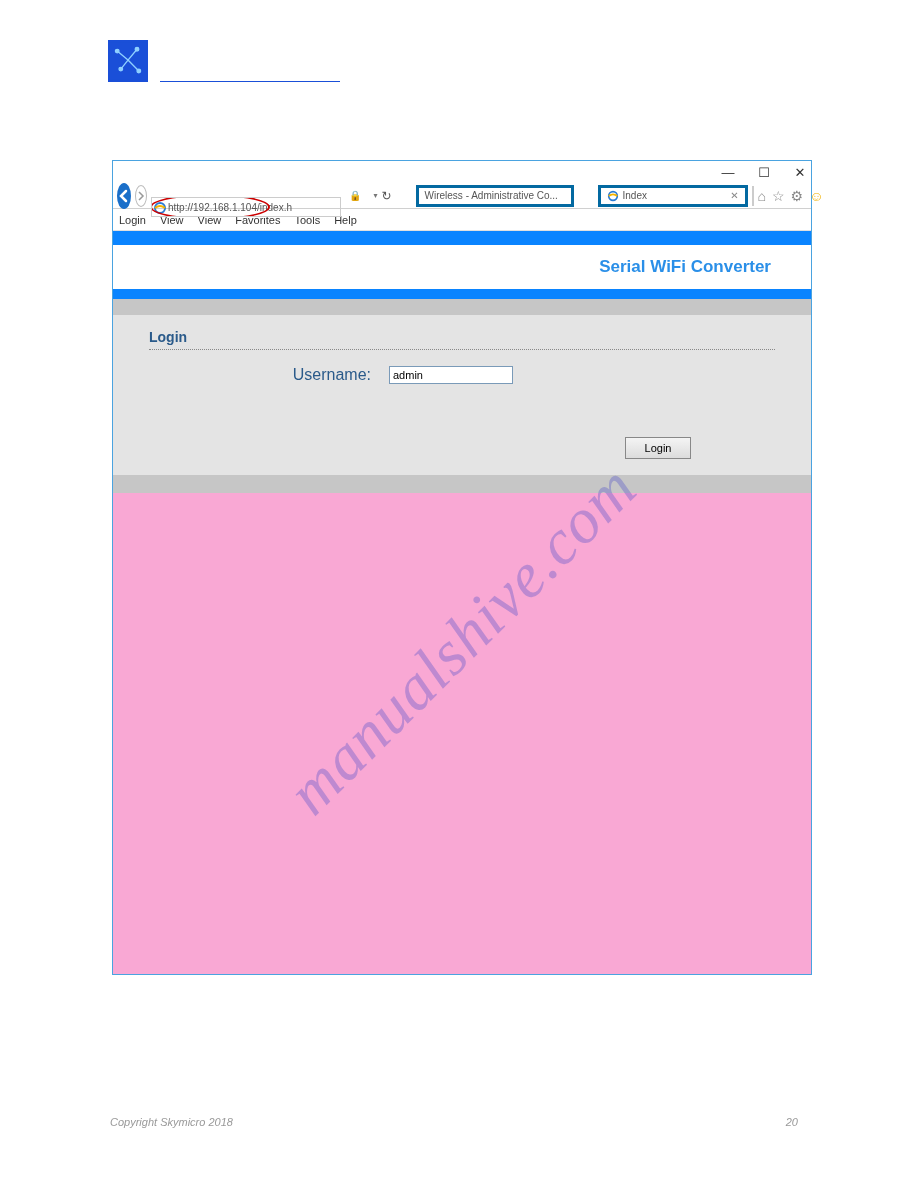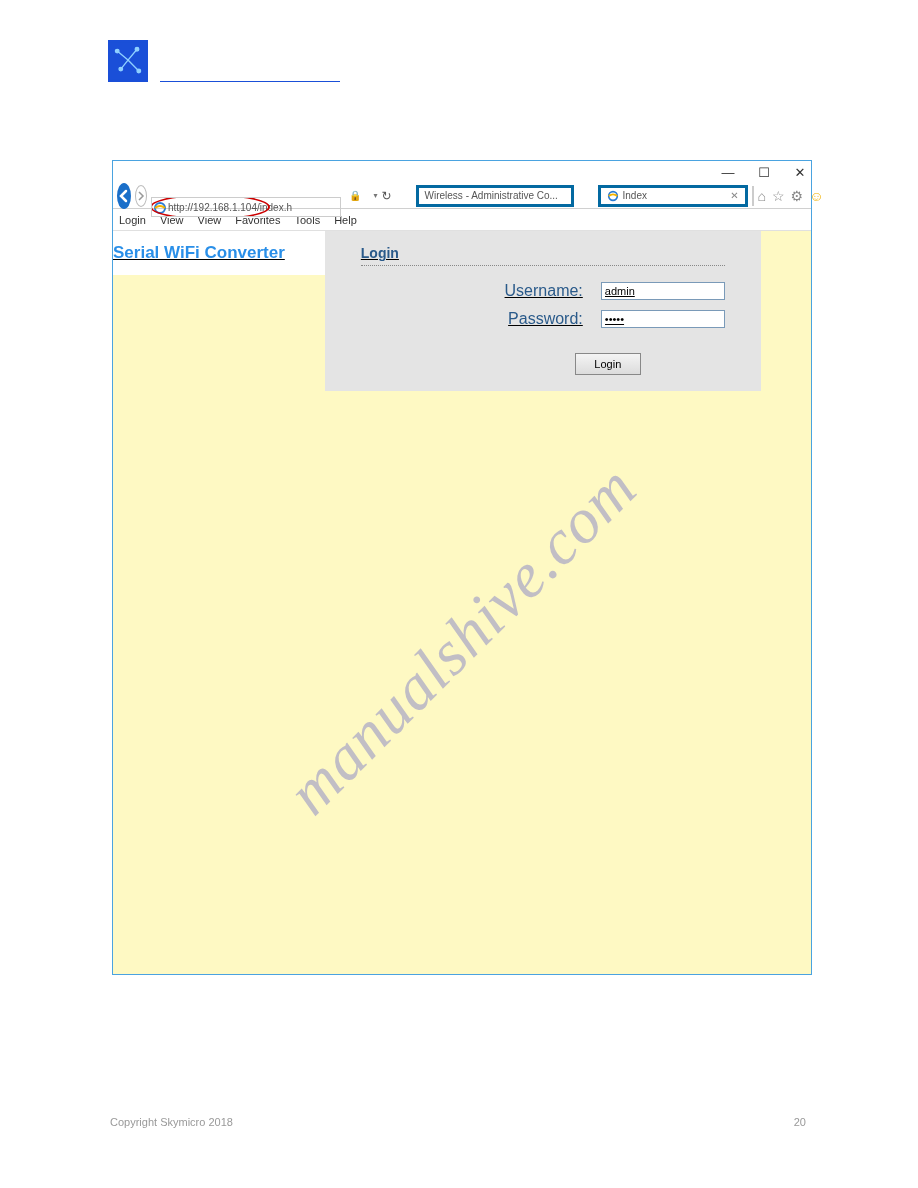--- a/index.html
+++ b/index.html
@@ -108,24 +108,23 @@
     height: 22px;
     display:flex; align-items:center;
     gap: 14px;
     padding-left: 6px;
     font-size: 11px;
     color:#333;
     border-bottom:1px solid #e0e0e0;
   }
   .content {
     flex:1;
-    background:#fef9c3;
-    display:flex; flex-direction:row;
+    background:#f9a8d4;
+    display:flex; flex-direction:column;
     position:relative;
-    text-decoration:underline;
   }
   .bluebar-top { height:14px; background:#0a84ff; }
   .whiteband {
     height:44px; background:#fff;
     display:flex; align-items:center; justify-content:flex-end;
     padding-right:40px;
   }
   .whiteband-title {
     color:#2a8fe8; font-weight:bold; font-size:17px;
   }
@@ -171,23 +170,23 @@
     pointer-events:none;
     letter-spacing:1px;
   }
   .page-caption {
     position:absolute;
     top: 992px; left:112px; right:110px;
     color:#fff; font-size:12px;
   }
   .footer {
     position:absolute;
-    bottom:60px; left:110px; right:112px;
+    bottom:60px; left:110px; right:120px;
     display:flex; justify-content:space-between;
-    color:#999; font-size:11px;
+    color:#999; font-size:11px;font-style:italic;
   }
 </style>
 </head>
 <body>
 
 <div class="doc-header">
   <div class="logo">
     <svg viewBox="0 0 40 42">
         <rect width="40" height="42" fill="#1a4fd8"></rect>
         <g stroke="#8fd0ff" stroke-width="1.5" fill="none">
@@ -269,24 +268,20 @@
       <div class="whiteband-title">Serial WiFi Converter</div>
     </div>
     <div class="bluebar-mid"></div>
     <div class="graybar"></div>
     <div class="form-area">
       <div class="heading">Login</div>
       <div class="row">
         <label>Username:</label>
         <input value="admin" style="">
       </div>
-      <div class="row">
-        <label>Password:</label>
-        <input value="•••••" style="">
-      </div>
       <button class="login-btn">Login</button>
     </div>
     <div class="graybar2"></div>
     <div class="watermark">manualshive.com</div>
   </div>
 </div>
 
 <div class="page-caption">Figure 18 - Login page</div>
 
 <div class="footer">

